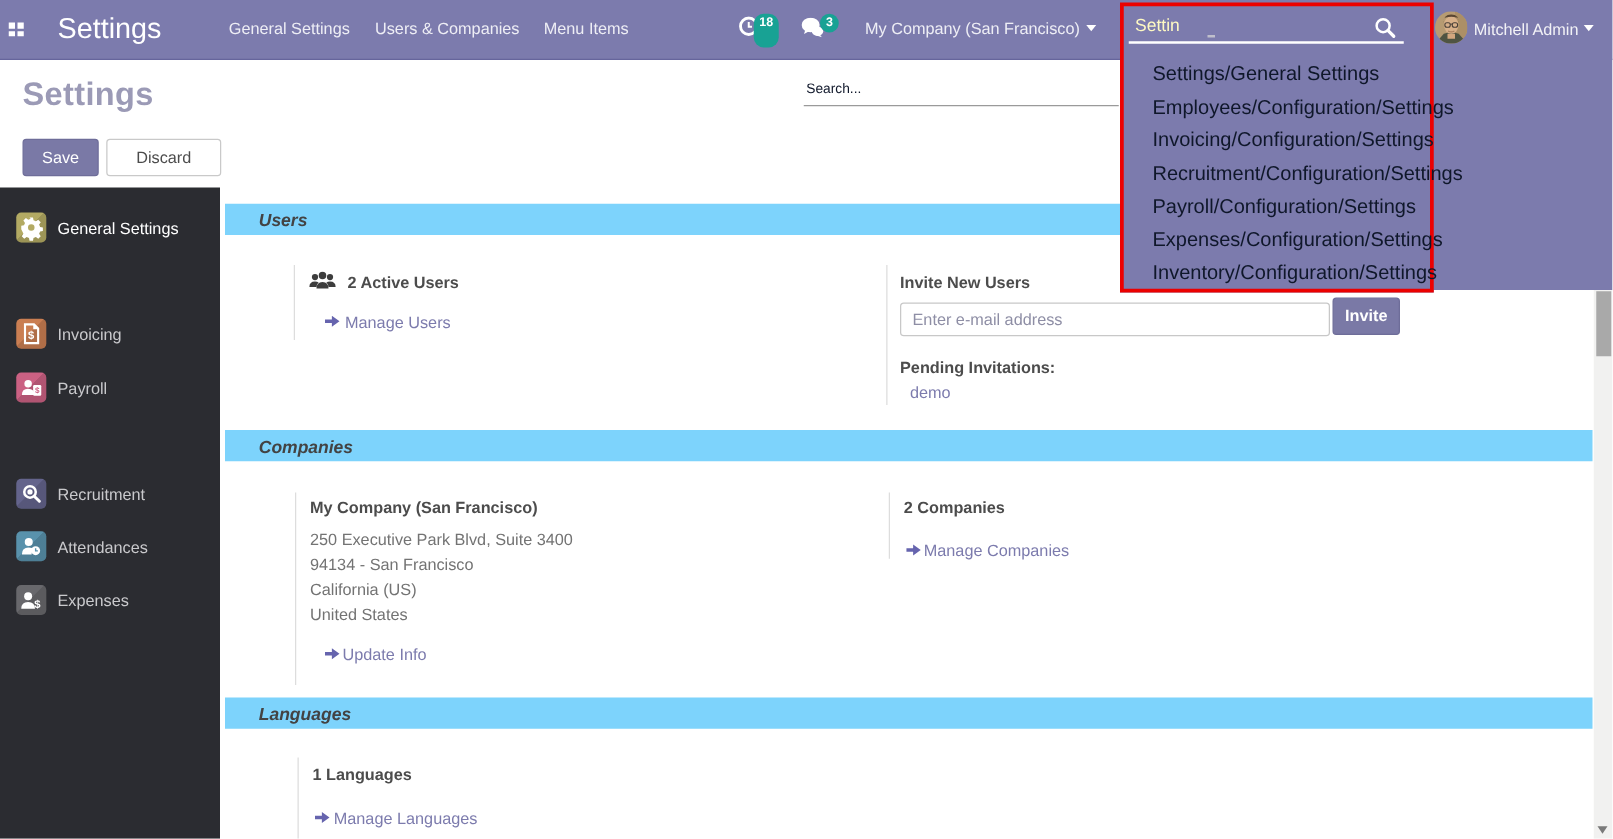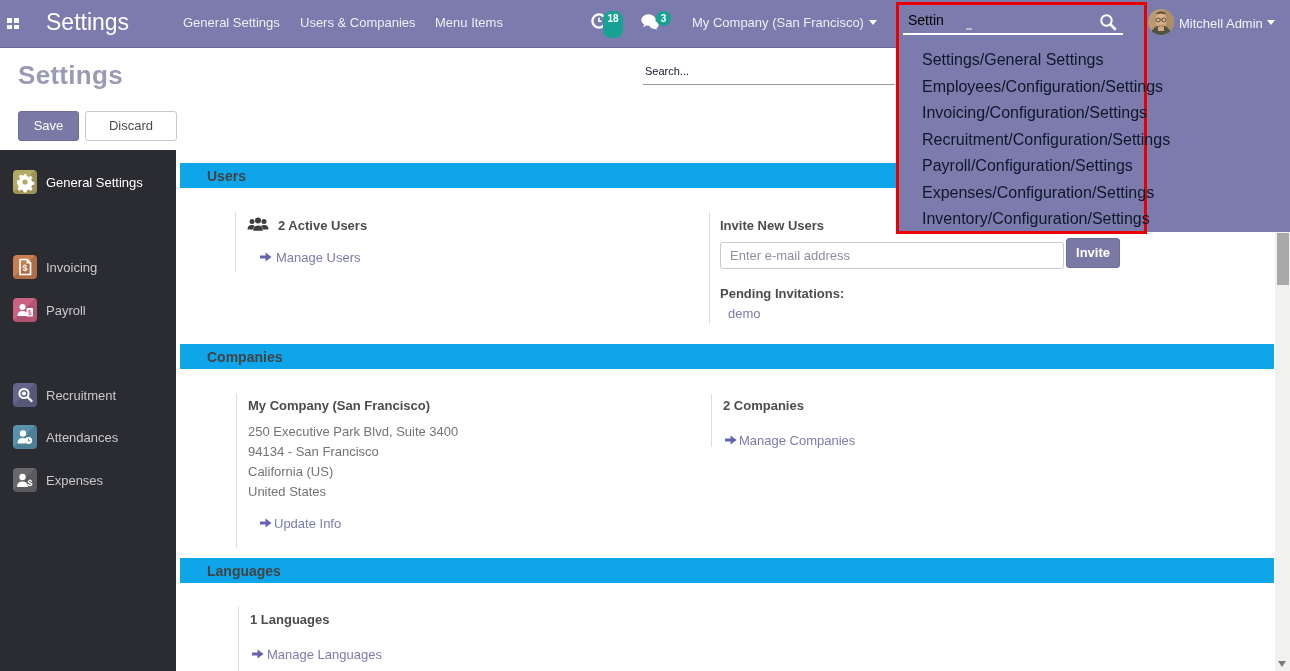--- a/index.html
+++ b/index.html
@@ -38,21 +38,21 @@
 .sitem { position:absolute; left:0; width:176px; height:42px; }
 .sicon { position:absolute; left:13px; top:0; width:24px; height:24px;
   border-radius:4px; overflow:hidden; }
 .sicon svg { position:absolute; left:0; top:0; }
 .sicon .shadow { position:absolute; left:0; top:0; width:100%; height:100%;
   background:linear-gradient(135deg, rgba(0,0,0,0) 46%, rgba(0,0,0,0.13) 47%); }
 .slabel { position:absolute; left:46px; top:5px; font-size:13px; color:#c9c9cc; white-space:nowrap; }
 
 
 .secbar { position:absolute; left:180px; width:1094px; height:25px;
-  background:#0ea5e9; }
+  background:#7dd3fc;font-style:italic; }
 .secbar span { position:absolute; left:27px; top:5px; font-size:14px;
   font-weight:bold; color:#434343; }
 .setbox { position:absolute; border-left:1px solid #ddd; }
 .btitle { font-weight:bold; font-size:13px; color:#4c4c4c; position:absolute; white-space:nowrap; }
 .muted { position:absolute; font-size:13px; color:#737373; white-space:nowrap; }
 .link { position:absolute; font-size:13px; color:#7c7bad; white-space:nowrap; }
 .arrow { position:absolute; }
 
 #email { left:720px; top:242px; width:344px; height:27px; border:1px solid #c8c8c8;
   border-radius:3px; background:#fff; font-size:13px; color:#8e8ea5;
@@ -64,21 +64,21 @@
 
 #sbtrack { left:1275px; top:48px; width:15px; height:623px; background:#f1f1f0; }
 #sbthumb { left:1277px; top:233px; width:12px; height:52px; background:#a9a9a9; }
 #sbarrow { left:1278px; top:661px; width:0; height:0; border-left:4.5px solid transparent;
   border-right:4.5px solid transparent; border-top:6px solid #7a7a7a; }
 
 
 #ppanel { left:1145px; top:0; width:145px; height:232px; background:#7c7bad; }
 #redbox { left:896px; top:2px; width:251px; height:232px; background:#7c7bad;
   border:3px solid #eb0000; }
-#stext { position:absolute; left:9px; top:7px; font-size:14px; color:#000000; }
+#stext { position:absolute; left:9px; top:7px; font-size:14px; color:#fef9c3; }
 #sunder { position:absolute; left:4px; top:28px; width:220px; height:2px; background:#fff; }
 #scursor { position:absolute; left:67px; top:23px; width:6px; height:2px; background:#bfbfcc; }
 .ditem { position:absolute; left:23px; font-size:16px; color:#0f172a; white-space:nowrap; }
 
 
 #avatar { left:1148px; top:9px; width:26px; height:26px; border-radius:50%;
   overflow:hidden; }
 #uname { left:1179px; top:16px; font-size:13px; color:#f2f2f6; white-space:nowrap; }
 </style>
 </head>

